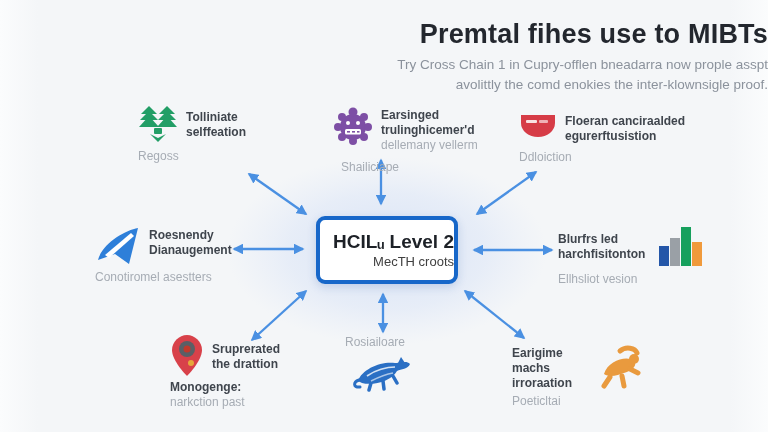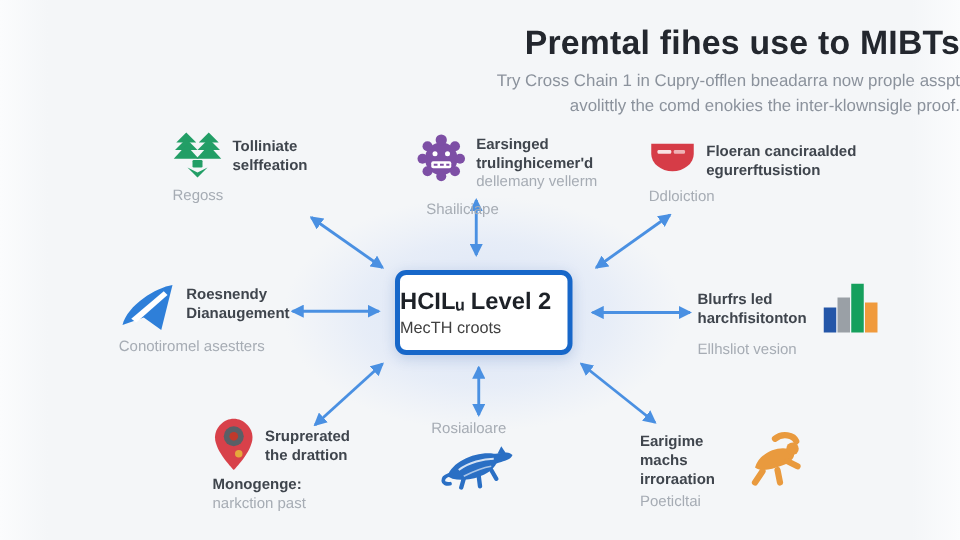--- a/index.html
+++ b/index.html
@@ -6,21 +6,21 @@
   html,body{width:768px;height:432px;overflow:hidden}
   body{font-family:"Liberation Sans",sans-serif;background:#fff}
   .stage{position:relative;width:768px;height:432px;overflow:hidden;
          background:linear-gradient(90deg,#fbfcfd 0,#f4f6f8 5%,#f4f6f8 95%,#fbfcfd 100%)}
   .header{position:absolute;top:19px;left:0;width:100%;text-align:right}
   .title{font-size:27px;font-weight:700;color:#23272e;letter-spacing:.2px}
   .subtitle{margin-top:5px;font-size:13.5px;line-height:1.5;color:#8b929c}
   .diagram-svg{position:absolute;left:0;top:0}
   .center-box{position:absolute;left:316px;top:216px;width:142px;height:68px;background:#fff;
               border:4px solid #1767c9;border-radius:9px;box-shadow:0 3px 10px rgba(30,80,160,.18);
-              display:flex;flex-direction:column;align-items:flex-start;justify-content:center;gap:1px;z-index:3}
+              display:flex;flex-direction:column;align-items:flex-end;justify-content:center;gap:1px;z-index:3}
   .center-title{font-size:19px;font-weight:700;color:#1d2127}
   .center-sub{font-size:13px;color:#404040}
   .node{position:absolute;z-index:2}
   .row{display:flex;align-items:flex-start;gap:8px}
   .lbl{font-size:12px;line-height:1.25;display:block}
   .dark{color:#3f454d;font-weight:700}
   .gray{color:#a6acb4;font-weight:400}
   .icon{flex:0 0 auto;display:block;line-height:0}
   
   #n-top-left{left:138px;top:104px}

